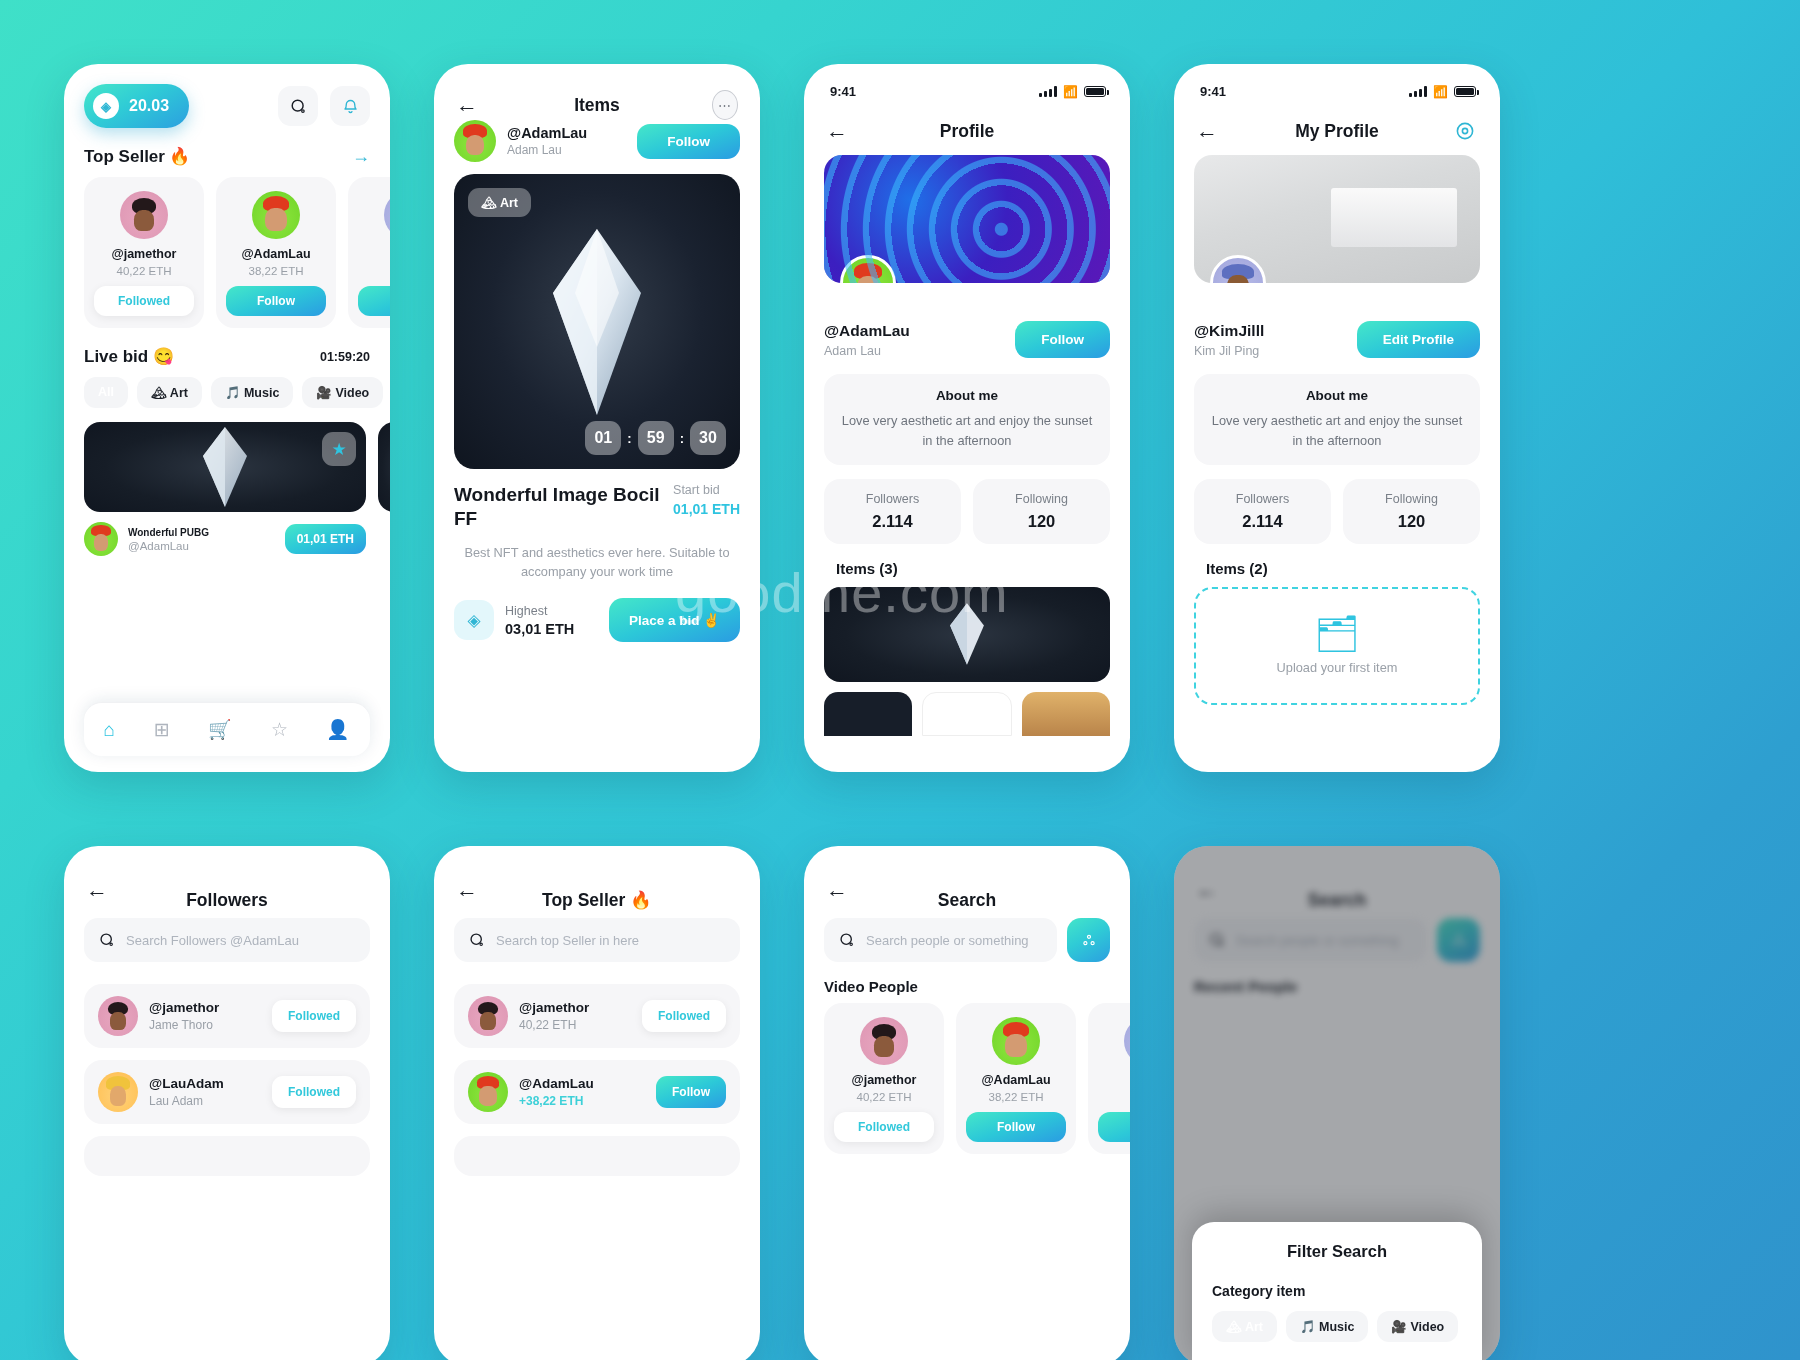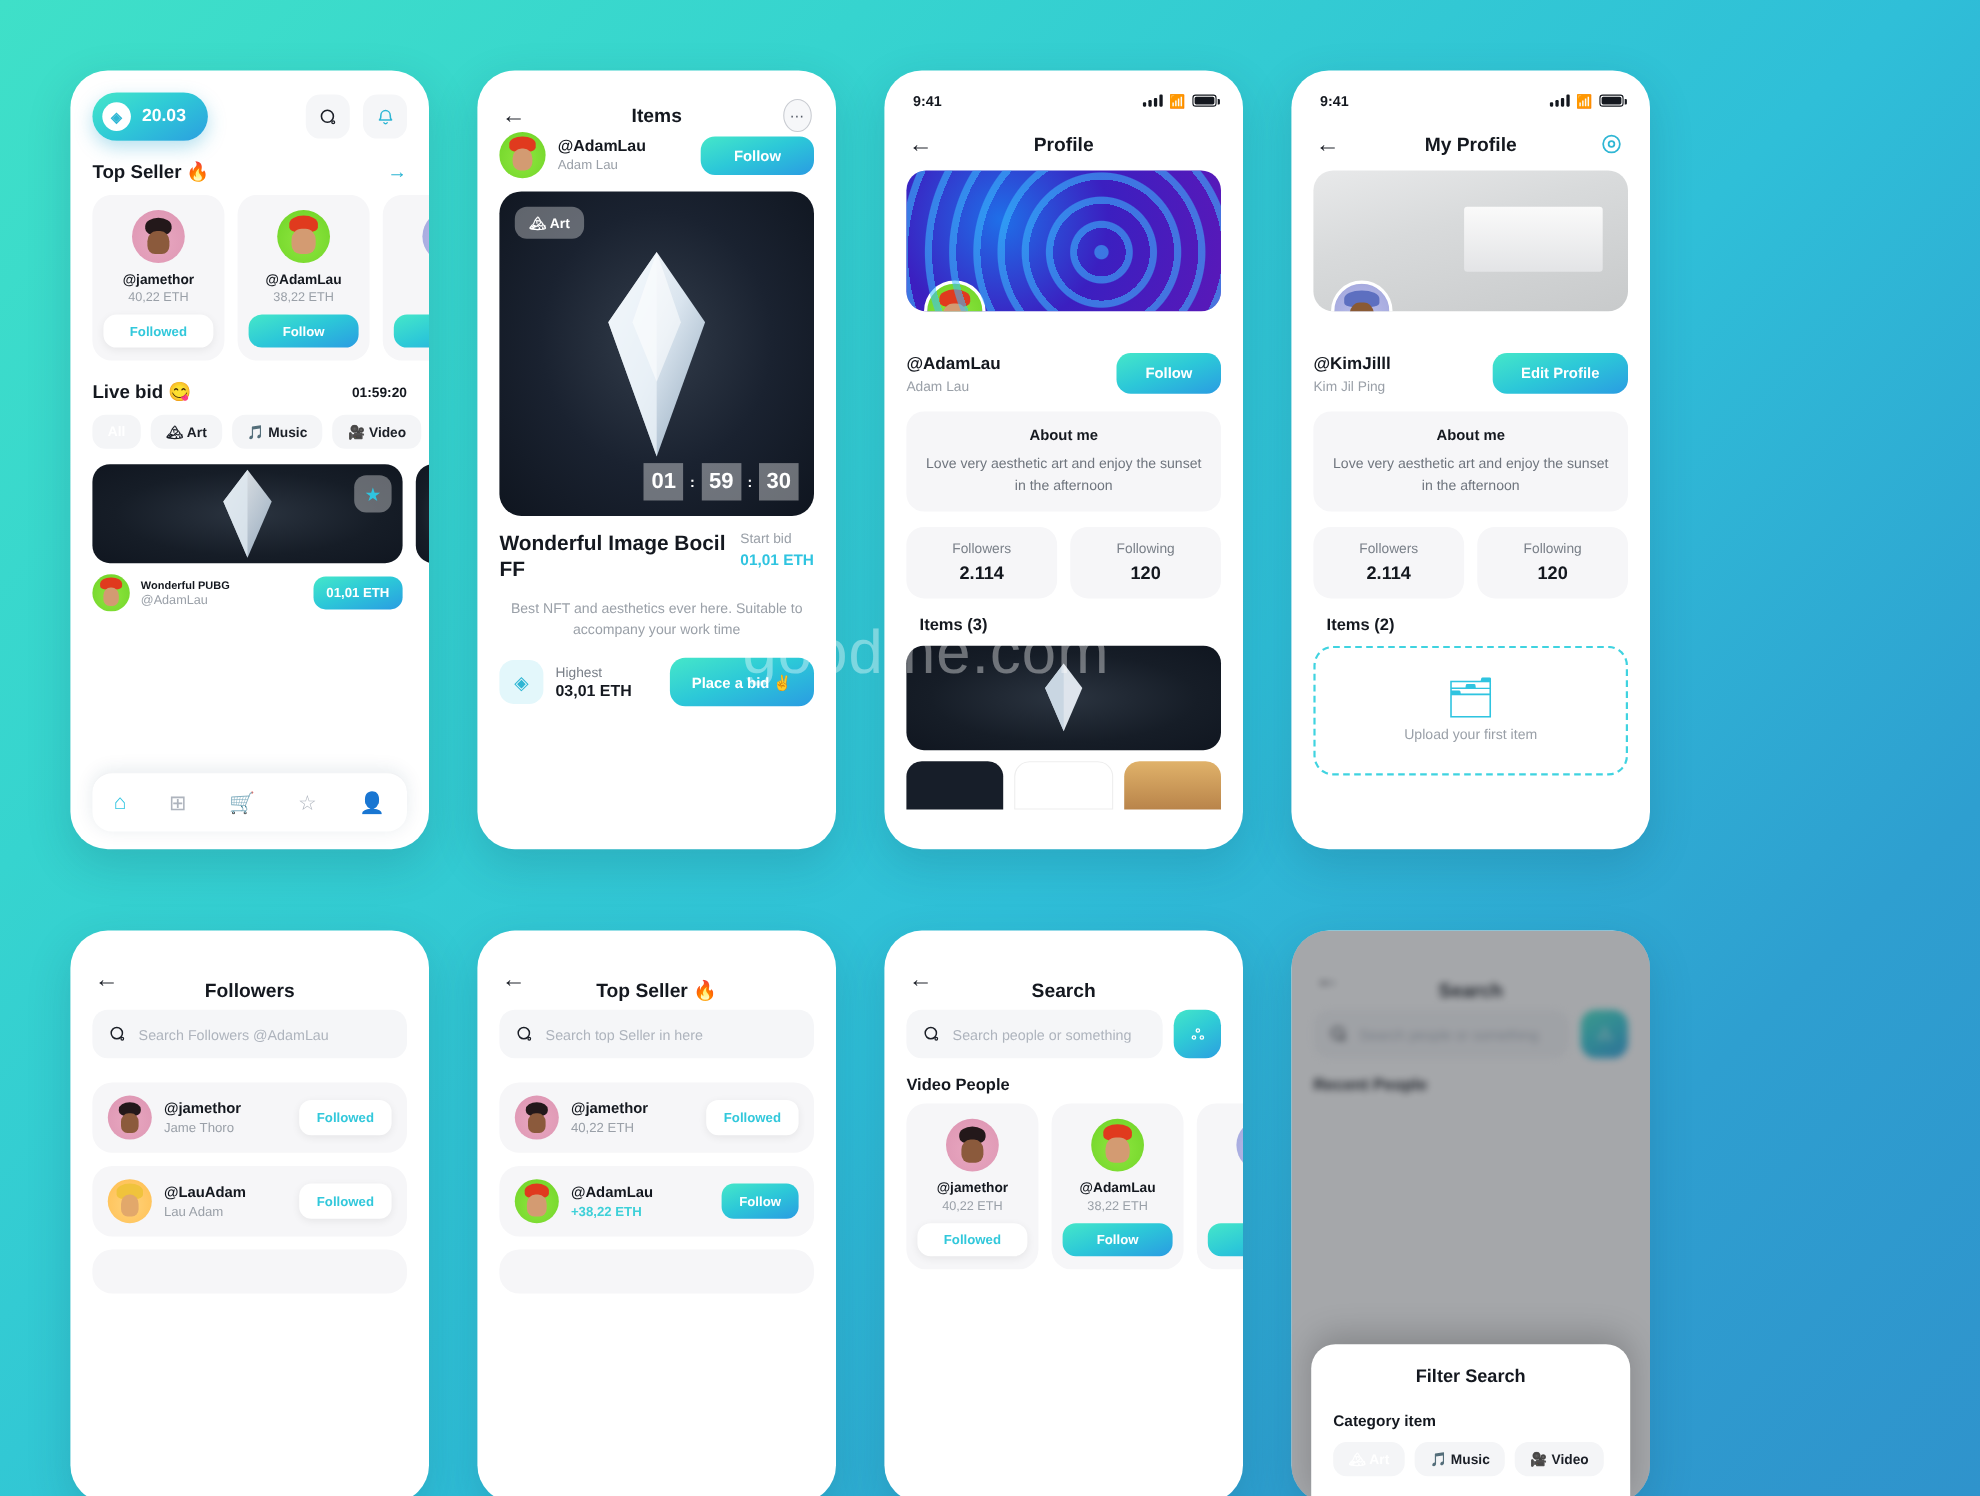--- a/index.html
+++ b/index.html
@@ -145,22 +145,22 @@
   .hero {
     margin:0 20px; height:295px; border-radius:20px; position:relative; overflow:hidden;
     background: radial-gradient(ellipse at 50% 46%, #323c4a 0%, #1a2230 52%, #0f151f 100%);
   }
   .hero .tag {
     position:absolute; left:14px; top:14px; padding:7px 13px; border-radius:11px;
     background:rgba(255,255,255,.33); color:#fff; font-size:12.5px; font-weight:700;
   }
   .timer { position:absolute; right:14px; bottom:14px; display:flex; align-items:center; gap:6px; }
   .timer .t {
-    width:36px;height:34px;border-radius:0;background:rgba(255,255,255,.38);
-    display:flex;align-items:center;justify-content:center;color:#fff;font-size:20px;font-weight:700;
+    width:36px;height:34px;border-radius:11px;background:rgba(255,255,255,.38);
+    display:flex;align-items:center;justify-content:center;color:#fff;font-size:16px;font-weight:700;
   }
   .timer .c { color:#fff; font-weight:700; font-size:13px; }
   .item-info { display:flex; padding:14px 20px 0; gap:10px; }
   .item-info h3 { font-size:19px; font-weight:700; color:#14181f; line-height:1.25; flex:1; }
   .item-info .sb { text-align:left; }
   .item-info .sb .lbl { font-size:12.5px; color:#9aa0a8; }
   .item-info .sb .val { font-size:14px; font-weight:700; color:#2fc4e0; margin-top:4px; }
   .desc { padding:12px 22px 0; font-size:12.8px; color:#9aa0a8; line-height:1.55; text-align:center; }
   .bidbar { display:flex; align-items:center; gap:11px; padding:16px 20px 0; }
   .bidbar .ic { width:40px;height:40px;border-radius:13px;background:#e3f7fb;display:flex;align-items:center;justify-content:center;font-size:17px;color:#2fb6d4;}

